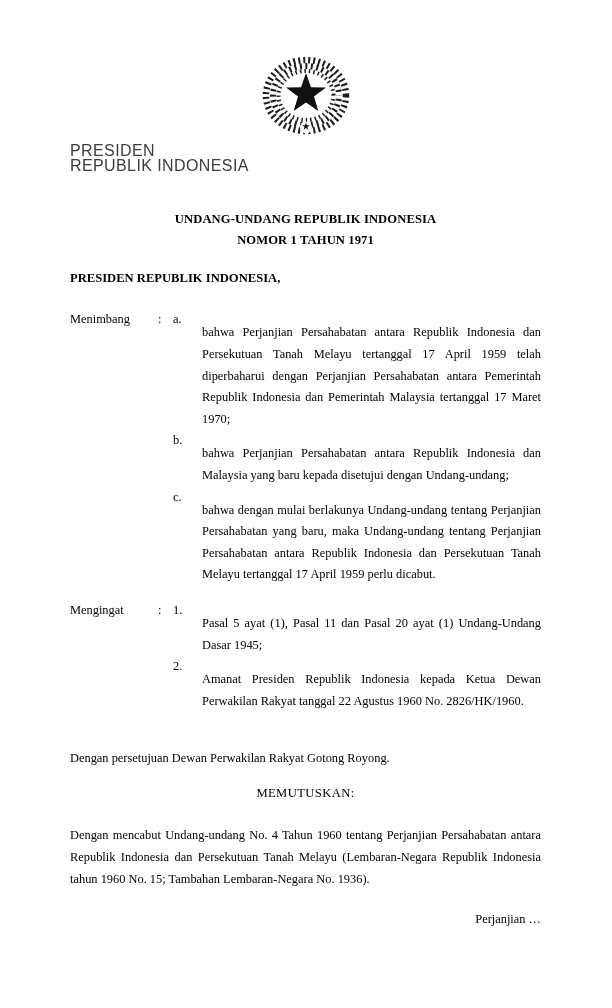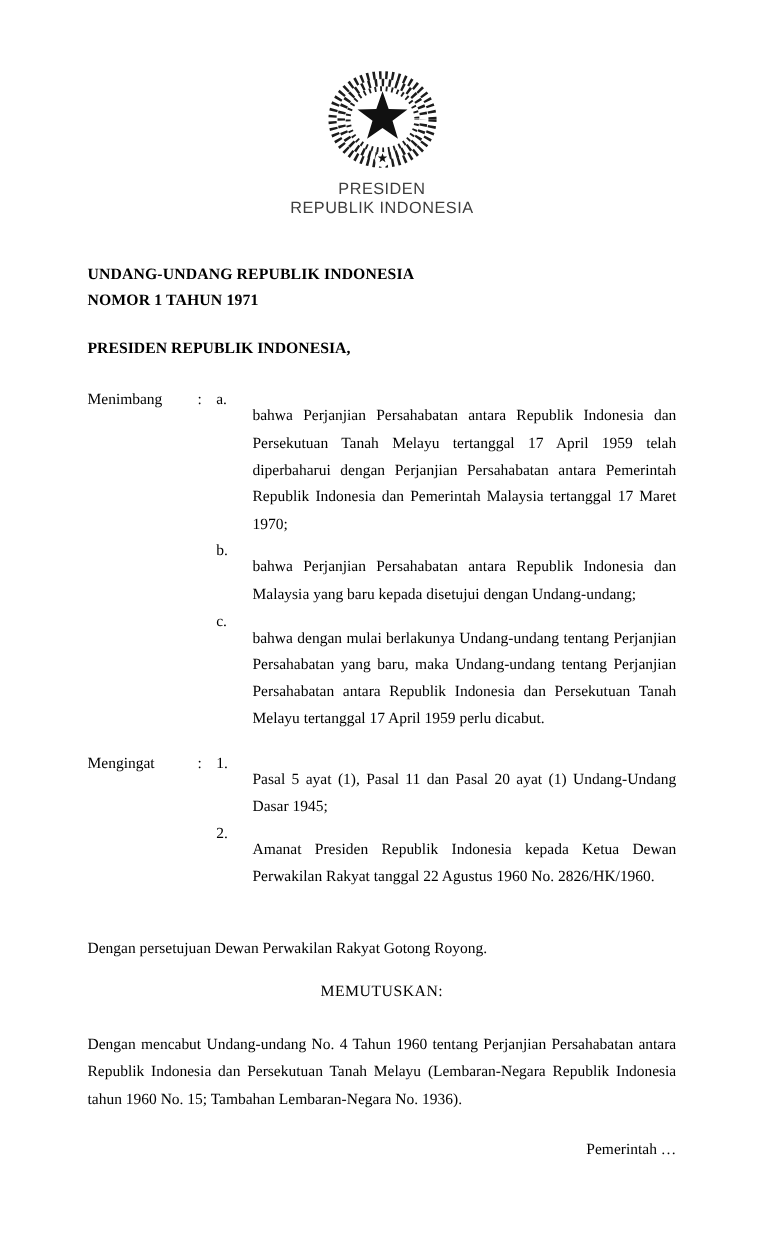--- a/index.html
+++ b/index.html
@@ -13,31 +13,31 @@
     background: #ffffff;
     color: #000;
     font-family: "Liberation Serif", "DejaVu Serif", serif;
     overflow: hidden;
   }
 
   
   .emblem { display: block; margin: 0 auto; }
   .letterhead-name {
     margin-top: 5px;
-    text-align: center;
     font-family: "Liberation Sans", "DejaVu Sans", sans-serif;
-    font-size: 13px;
+    font-size: 16px;
     line-height: 15px;
     letter-spacing: 0.4px;
     color: #3d3d3d;
   }
 
   
   .title-block {
     margin-top: 36px;
+    text-align: center;
     font-weight: bold;
     font-size: 12.6px;
     line-height: 20.8px;
     letter-spacing: 0.1px;
   }
   .salutation {
     margin-top: 17px;
     font-weight: bold;
     font-size: 12.6px;
     line-height: 20.8px;
@@ -125,15 +125,15 @@
       </div>
     </div>
   </div>
 
   <div class="approval">Dengan persetujuan Dewan Perwakilan Rakyat Gotong Royong.</div>
 
   <div class="decision">MEMUTUSKAN:</div>
 
   <div class="revocation">Dengan mencabut Undang-undang No. 4 Tahun 1960 tentang Perjanjian Persahabatan antara Republik Indonesia dan Persekutuan Tanah Melayu (Lembaran-Negara Republik Indonesia tahun 1960 No. 15; Tambahan Lembaran-Negara No. 1936).</div>
 
-  <div class="catchword">Pemerintah …</div>
+  <div class="catchword">Perjanjian …</div>
 
 </div>
 
 </body></html>

